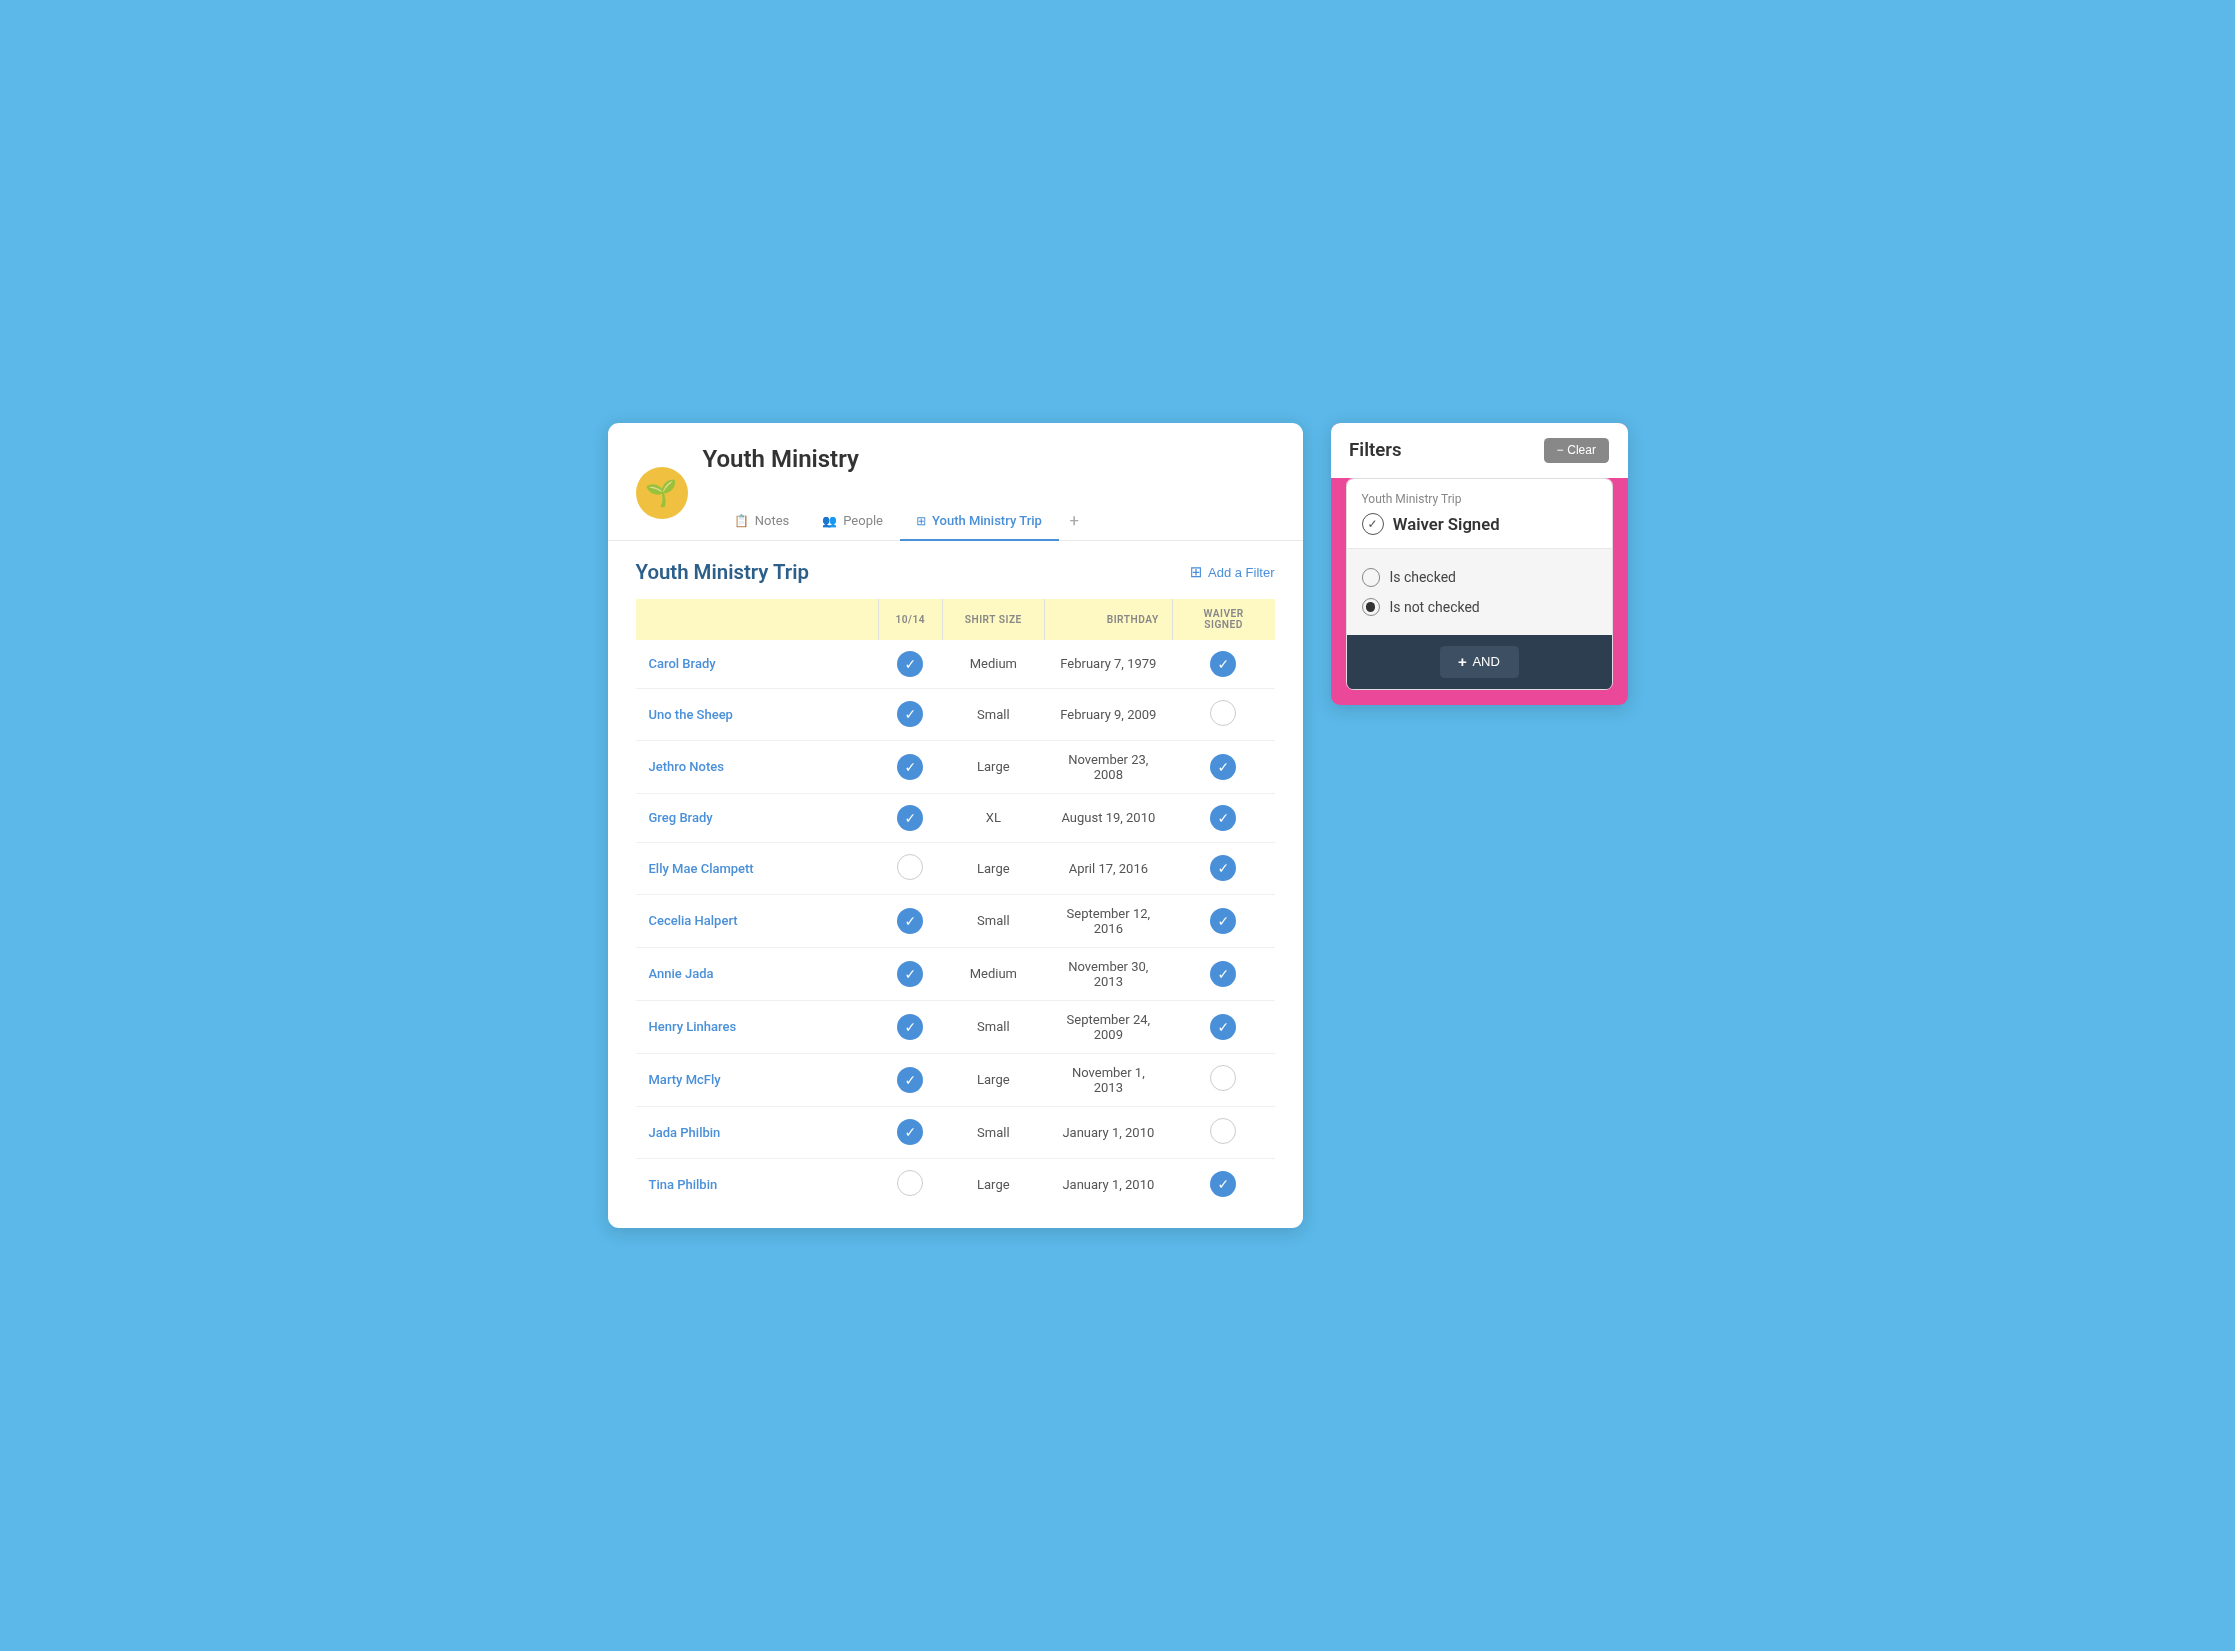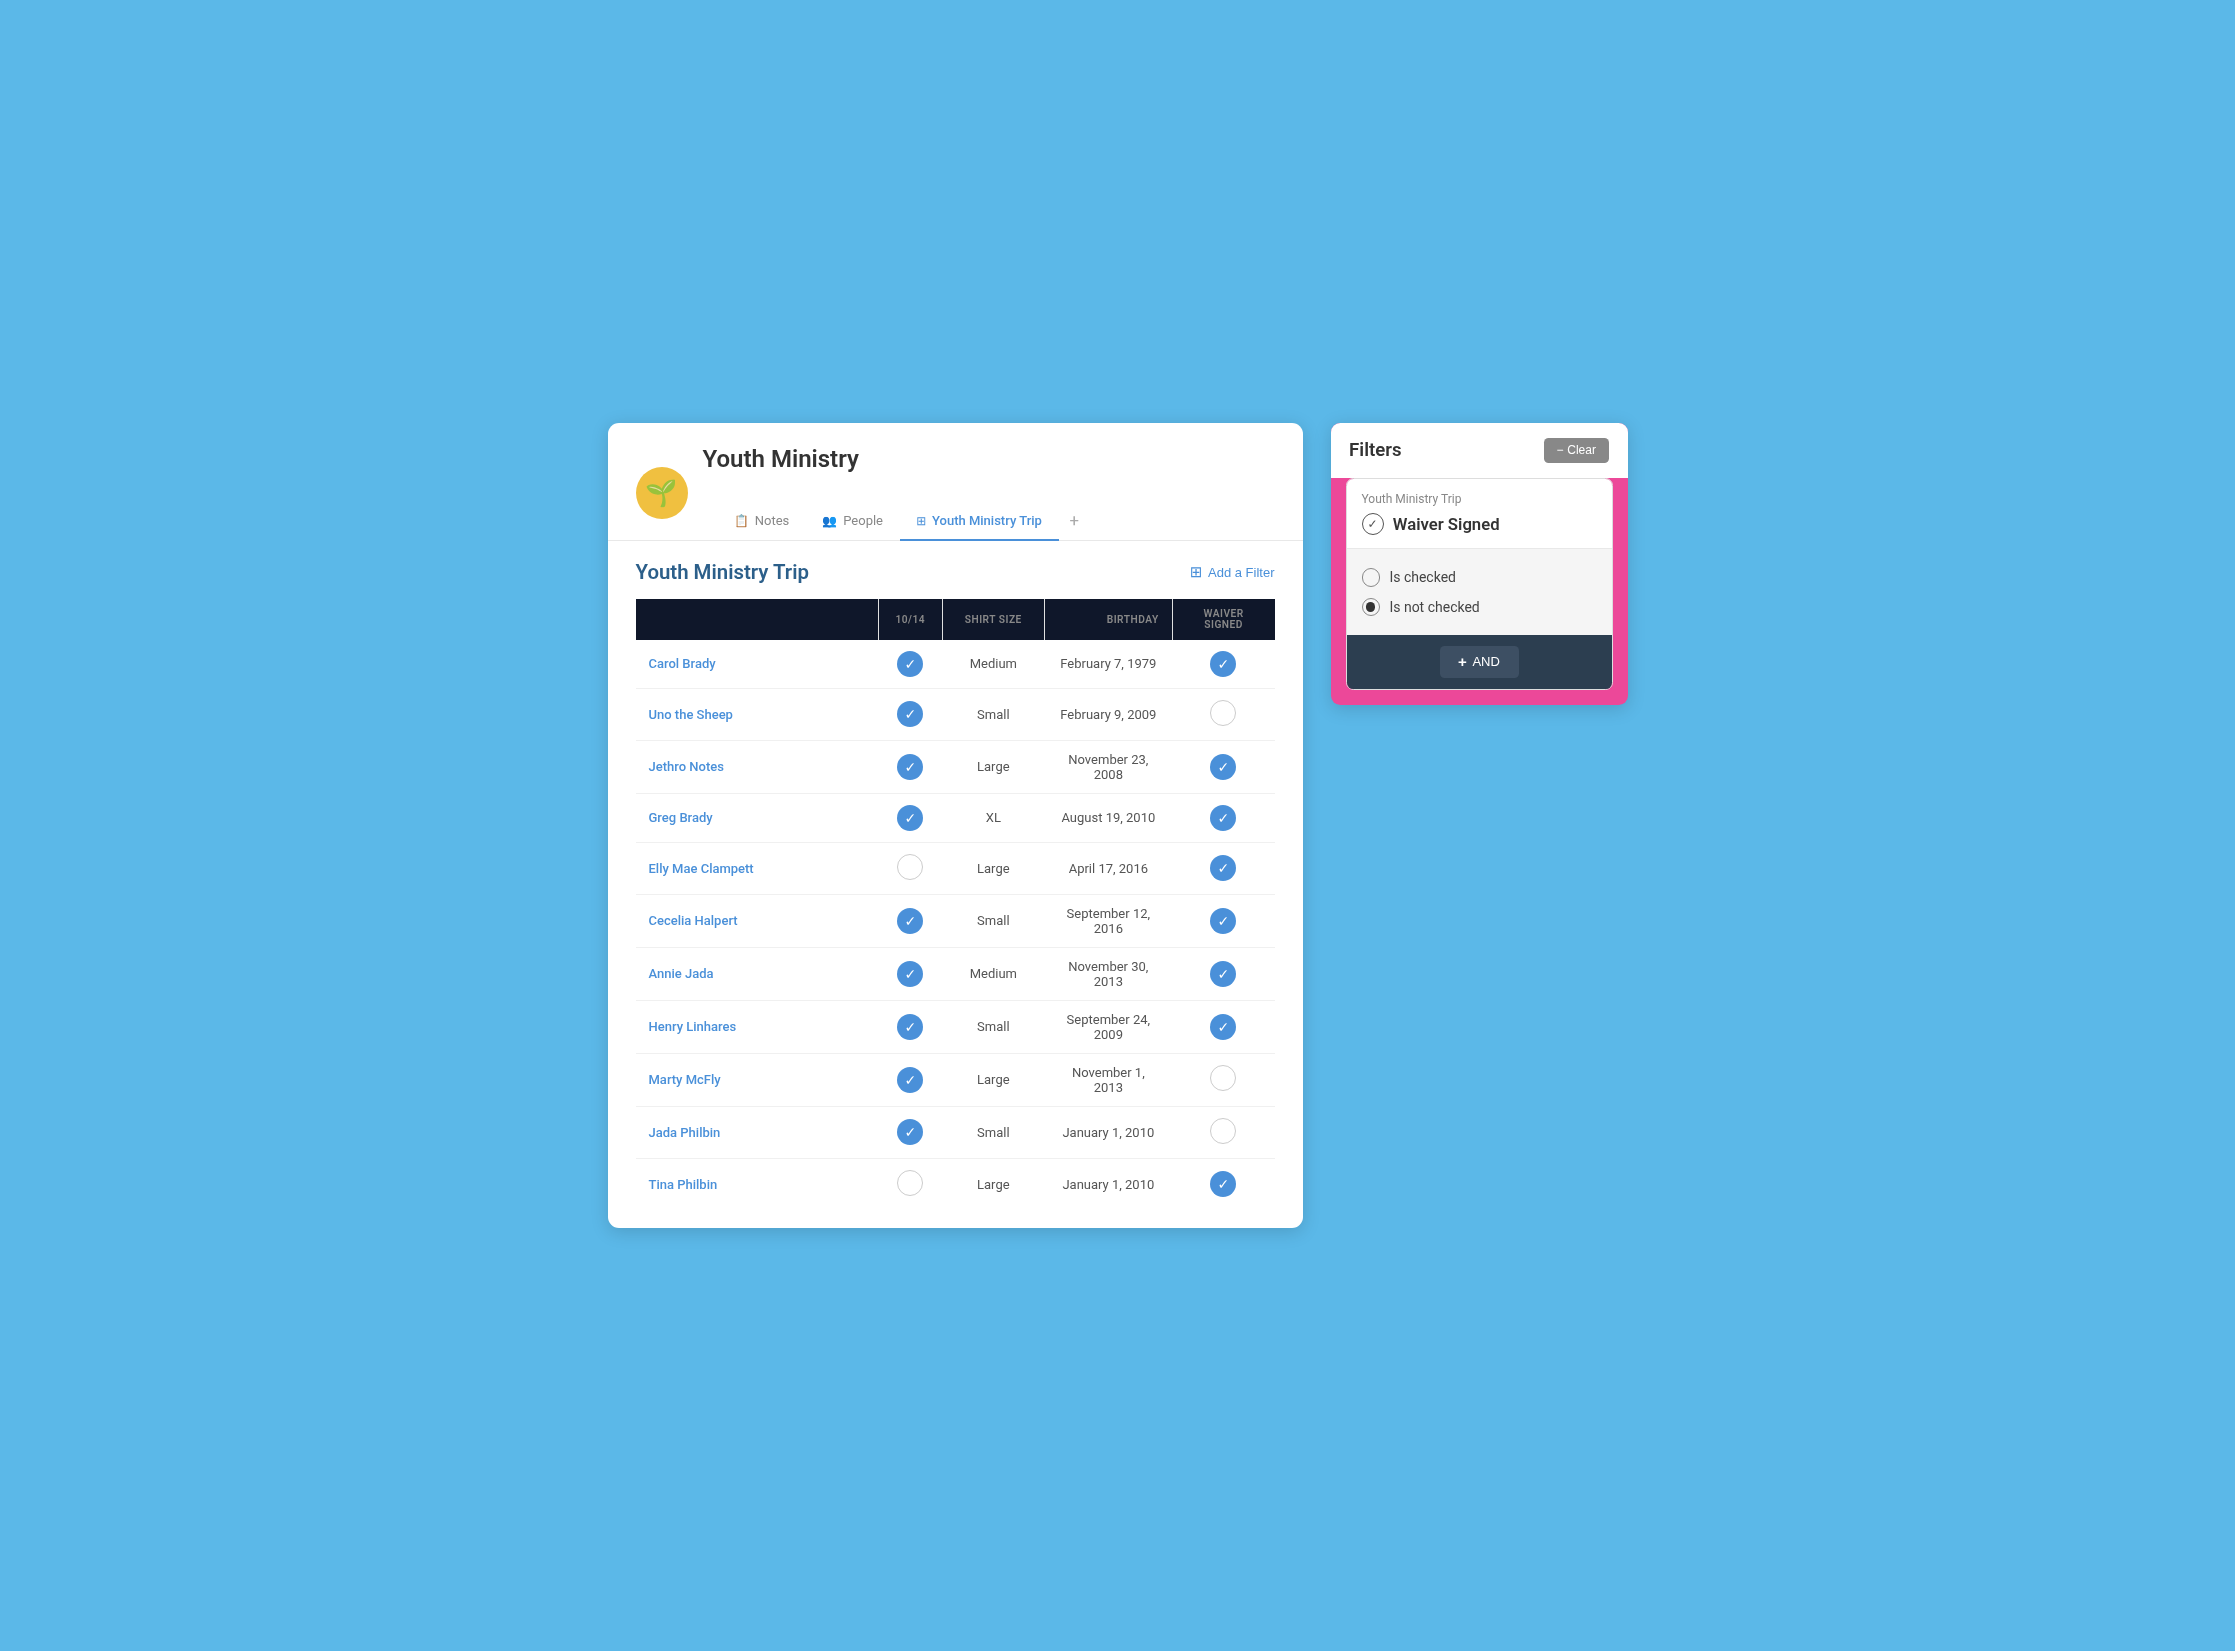--- a/index.html
+++ b/index.html
@@ -112,21 +112,21 @@
     }
     .add-filter-icon {
       font-size: 15px;
     }
     
     .data-table {
       width: 100%;
       border-collapse: collapse;
     }
     .data-table thead tr {
-      background: #0f172a;
+      background: #fef9c3;
     }
     .data-table thead th {
       padding: 9.3px 13px;
       font-size: 10.2px;
       font-weight: 600;
       color: #888;
       text-transform: uppercase;
       letter-spacing: 0.5px;
       border-right: 0.9px solid #e0e0e0;
     }

